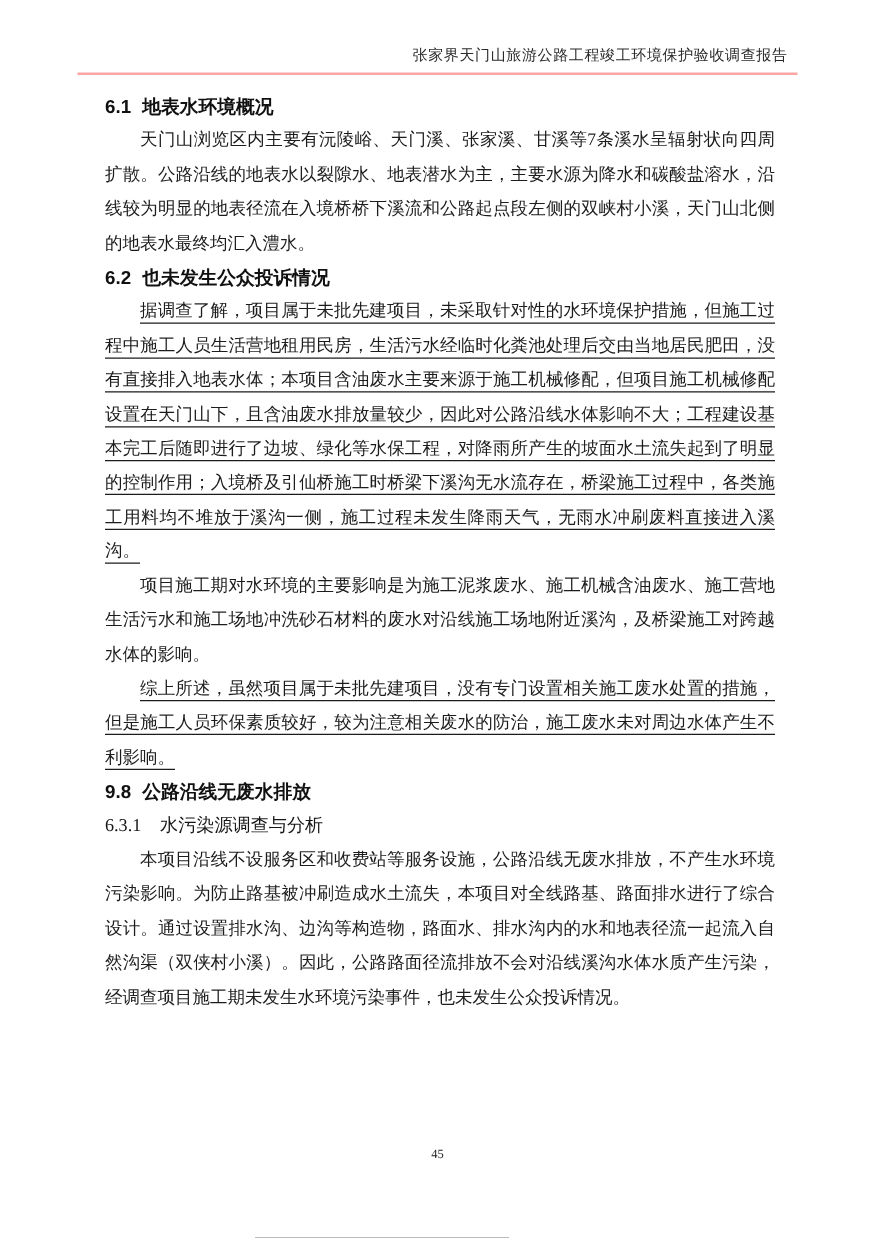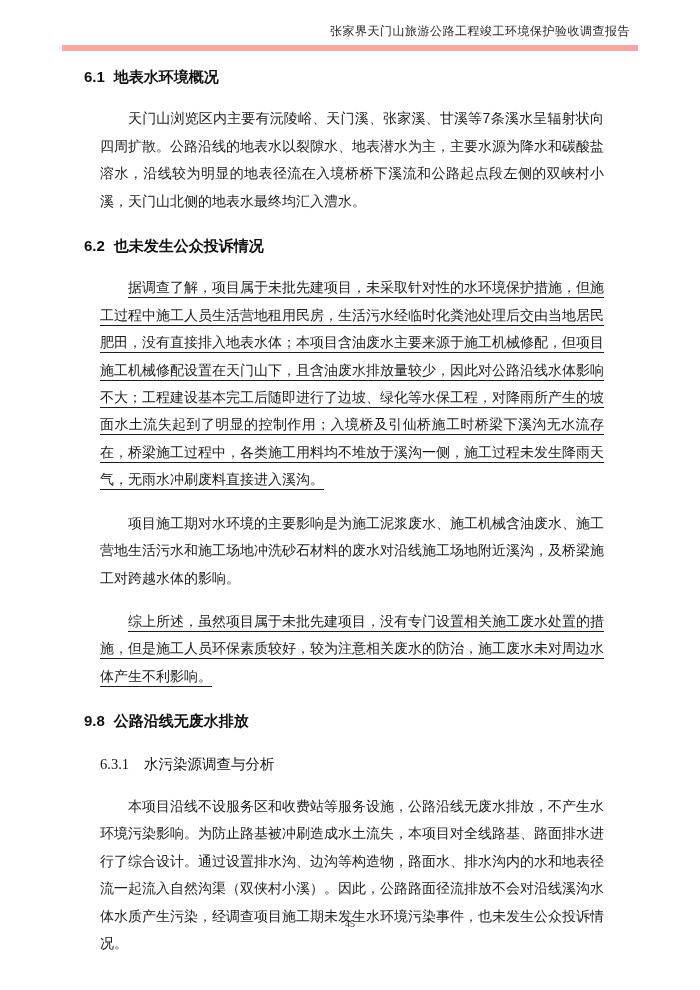--- a/index.html
+++ b/index.html
@@ -9,23 +9,23 @@
     height: 990px;
     margin: 0 auto;
     background: #ffffff;
     color: #1c1c1c;
     font-family: "Liberation Serif", "DejaVu Serif", serif;
     overflow: hidden;
   }
   
   .page-header {
     margin: 0 62px;
-    padding-top: 24px;
+    padding-top: 37px;
     padding-bottom: 6px;
-    border-bottom: 6px solid #fca5a5;
+    border-bottom: 2px solid #fca5a5;
   }
   .running-header {
     text-align: right;
     padding-right: 8px;
     font-size: 12px;
     line-height: 15px;
     color: #2a2a2a;
     letter-spacing: 0.5px;
   }
   
@@ -44,31 +44,30 @@
     color: #111;
   }
   .heading .num { display: inline-block; }
   .h-l1 .num { margin-right: 19px; }
   .h-l2 .num { margin-right: 9px; }
   .heading-l3 {
     font-family: "Liberation Serif", "DejaVu Serif", serif;
     font-weight: normal;
     font-size: 14.5px;
     line-height: 27.4px;
-    margin: 16px;
+    margin: 0;
     color: #161616;
   }
   .heading-l3 .num { display: inline-block; margin-right: 15px; }
   .para {
-    margin: 16px;
+    margin: 0;
     text-align: justify;
     text-justify: inter-ideograph;
     text-indent: 2em;
     color: #1c1c1c;
-    font-family: Liberation Mono, monospace;
   }
   .para.underlined {
     text-decoration: underline;
     text-decoration-thickness: 1px;
     text-decoration-color: #1c1c1c;
     text-underline-offset: 5px;
   }
   
   .page-footer {
     position: absolute;

